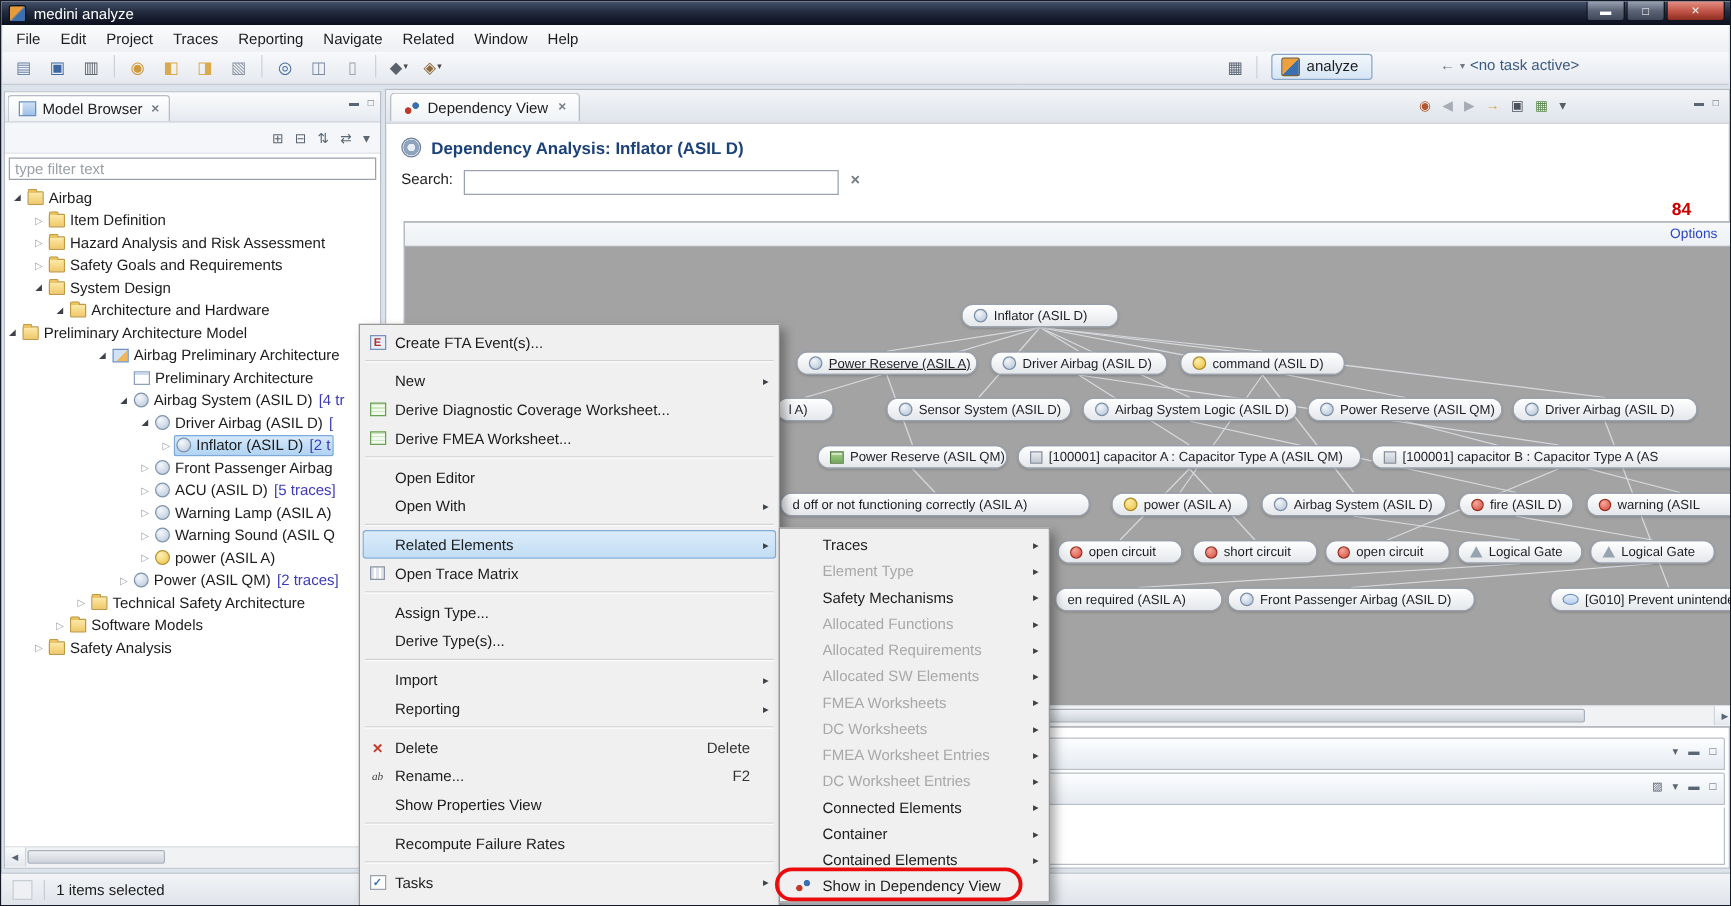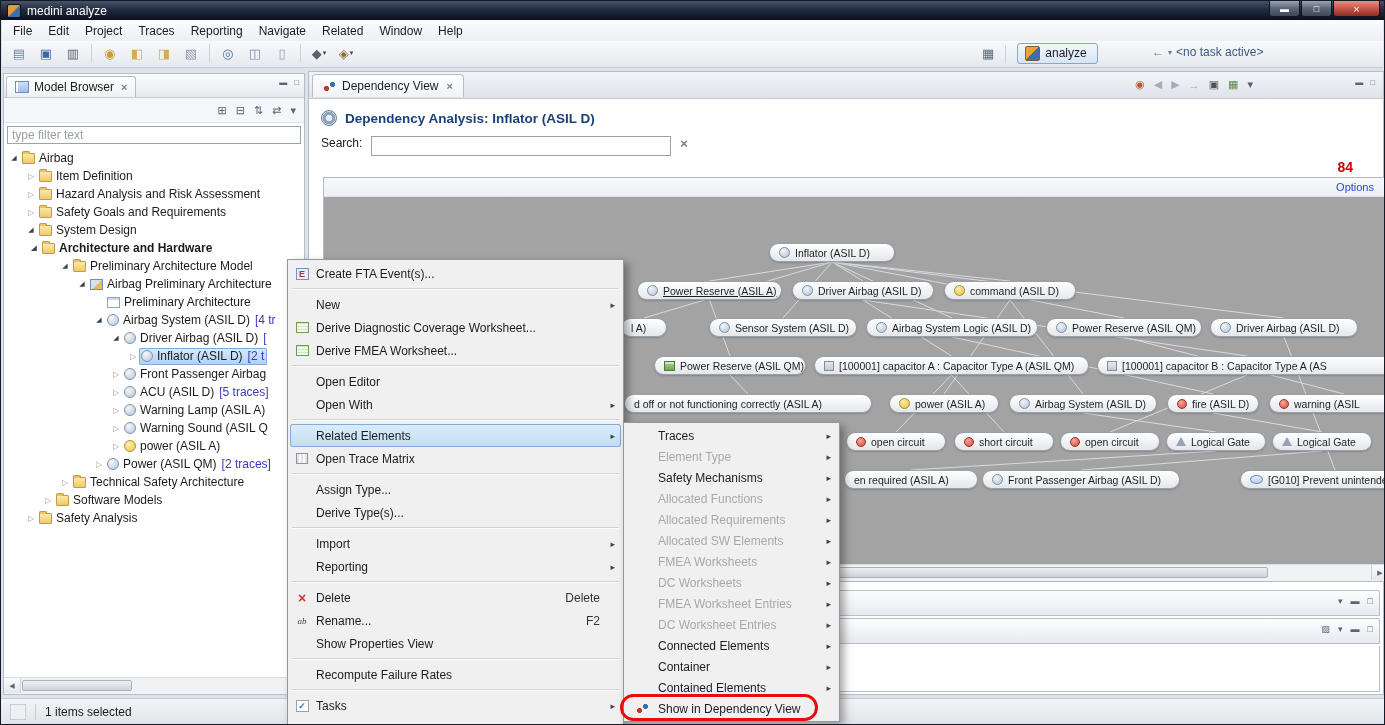--- a/index.html
+++ b/index.html
@@ -318,28 +318,28 @@
             <span class="tree-label">Safety Goals and Requirements</span>
           </span>
         </div>
         <div class="tree-row" style="padding-left: 21px;">
           <span class="tree-arrow expanded">◢</span>
           <span class="tlw">
             <span class="ti ti-folder"></span>
             <span class="tree-label">System Design</span>
           </span>
         </div>
-        <div class="tree-row" style="padding-left: 24px; font-weight: bold;">
+        <div class="tree-row" style="padding-left: 38px;">
           <span class="tree-arrow expanded">◢</span>
           <span class="tlw">
             <span class="ti ti-folder"></span>
             <span class="tree-label">Architecture and Hardware</span>
           </span>
         </div>
-        <div class="tree-row" style="padding-left: 55px;">
+        <div class="tree-row" style="">
           <span class="tree-arrow expanded">◢</span>
           <span class="tlw">
             <span class="ti ti-folder"></span>
             <span class="tree-label">Preliminary Architecture Model</span>
           </span>
         </div>
         <div class="tree-row" style="padding-left: 72px;">
           <span class="tree-arrow expanded">◢</span>
           <span class="tlw">
             <span class="ti ti-model"></span>

